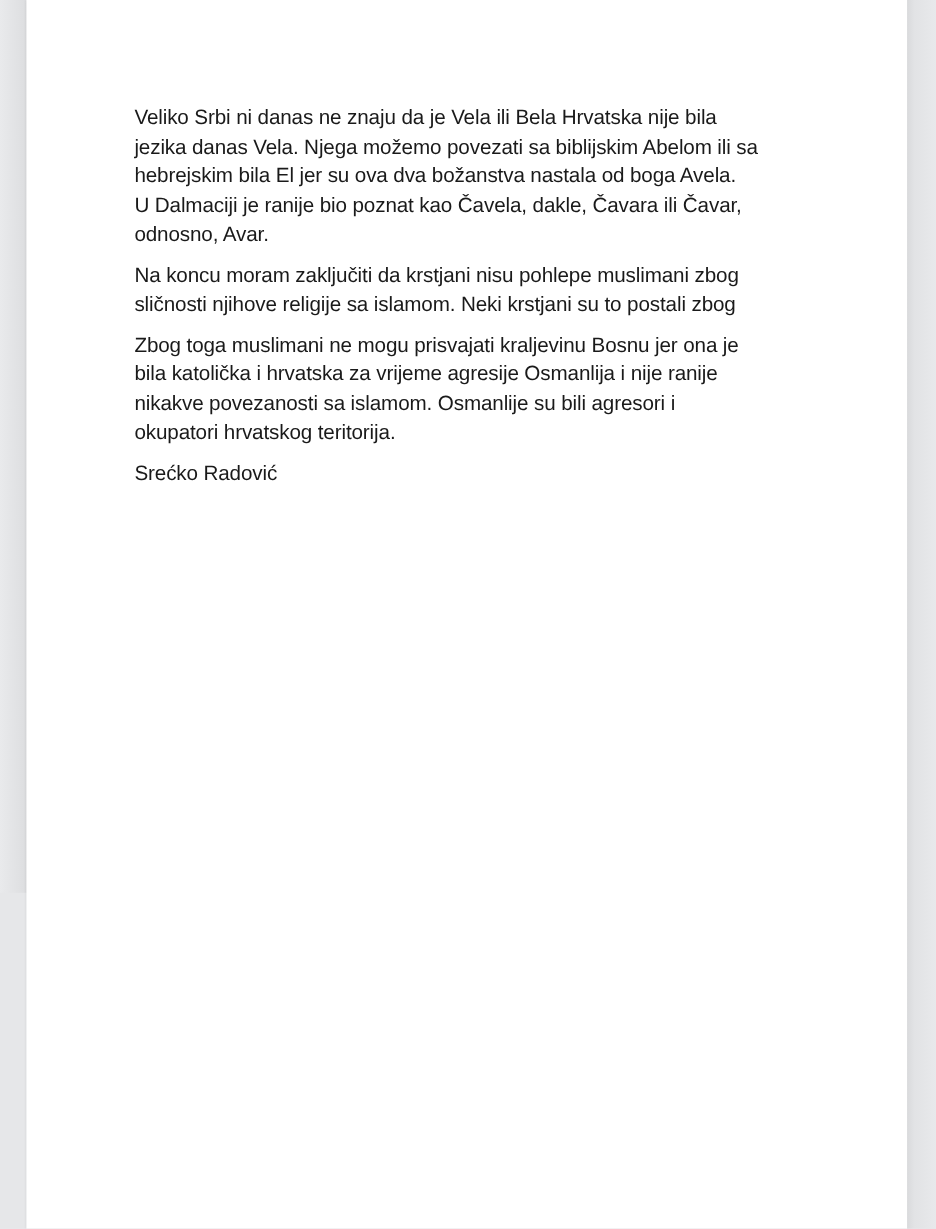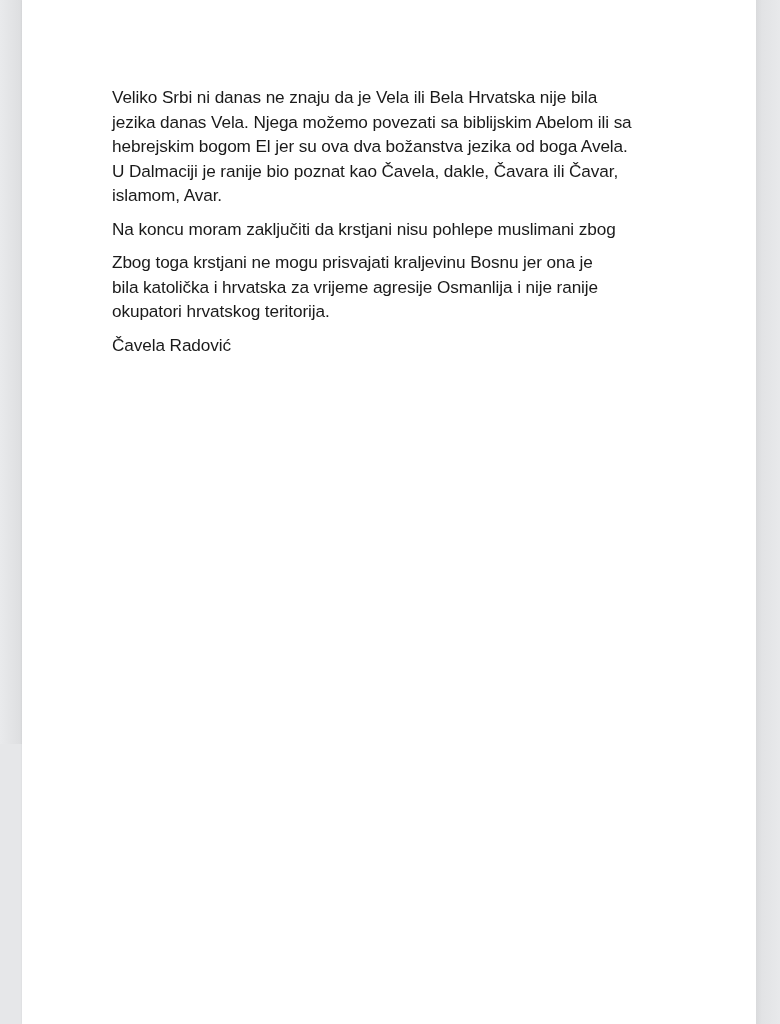--- a/index.html
+++ b/index.html
@@ -55,30 +55,32 @@
   </style>
 </head>
 <body>
 
 <div class="viewer">
   <div class="page">
     <div class="content">
       <p>
         <span class="line">Veliko Srbi ni danas ne znaju da je Vela ili Bela Hrvatska nije bila</span>
         <span class="line">jezika danas Vela. Njega možemo povezati sa biblijskim Abelom ili sa</span>
-        <span class="line">hebrejskim bogom El jer su ova dva božanstva jezika od boga Avela.</span>
+        <span class="line">hebrejskim bila El jer su ova dva božanstva nastala od boga Avela.</span>
         <span class="line">U Dalmaciji je ranije bio poznat kao Čavela, dakle, Čavara ili Čavar,</span>
-        <span class="line">islamom, Avar.</span>
+        <span class="line">odnosno, Avar.</span>
       </p>
       <p>
         <span class="line">Na koncu moram zaključiti da krstjani nisu pohlepe muslimani zbog</span>
+        <span class="line">sličnosti njihove religije sa islamom. Neki krstjani su to postali zbog</span>
       </p>
       <p>
-        <span class="line">Zbog toga krstjani ne mogu prisvajati kraljevinu Bosnu jer ona je</span>
+        <span class="line">Zbog toga muslimani ne mogu prisvajati kraljevinu Bosnu jer ona je</span>
         <span class="line">bila katolička i hrvatska za vrijeme agresije Osmanlija i nije ranije</span>
+        <span class="line">nikakve povezanosti sa islamom. Osmanlije su bili agresori i</span>
         <span class="line">okupatori hrvatskog teritorija.</span>
       </p>
       <p>
-        <span class="line">Čavela Radović</span>
+        <span class="line">Srećko Radović</span>
       </p>
     </div>
   </div>
 </div>
 
 </body></html>

